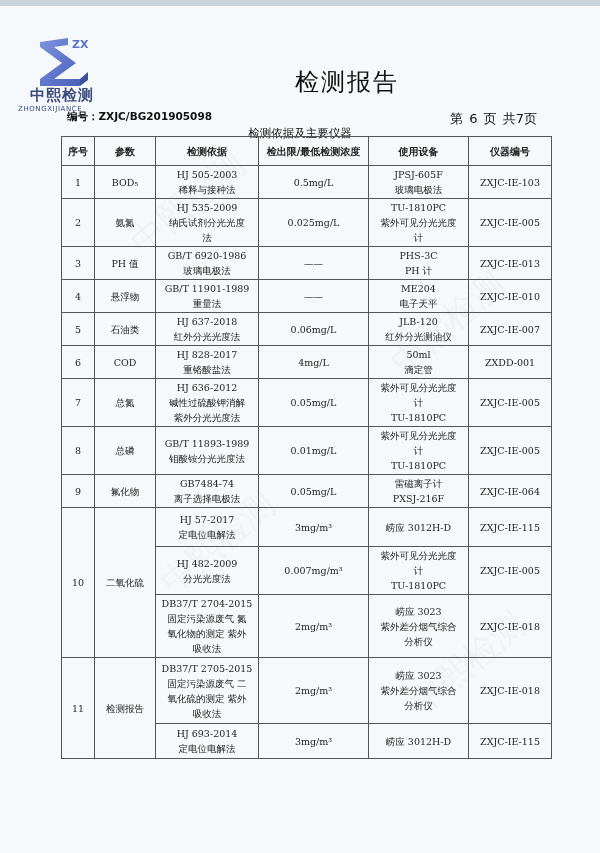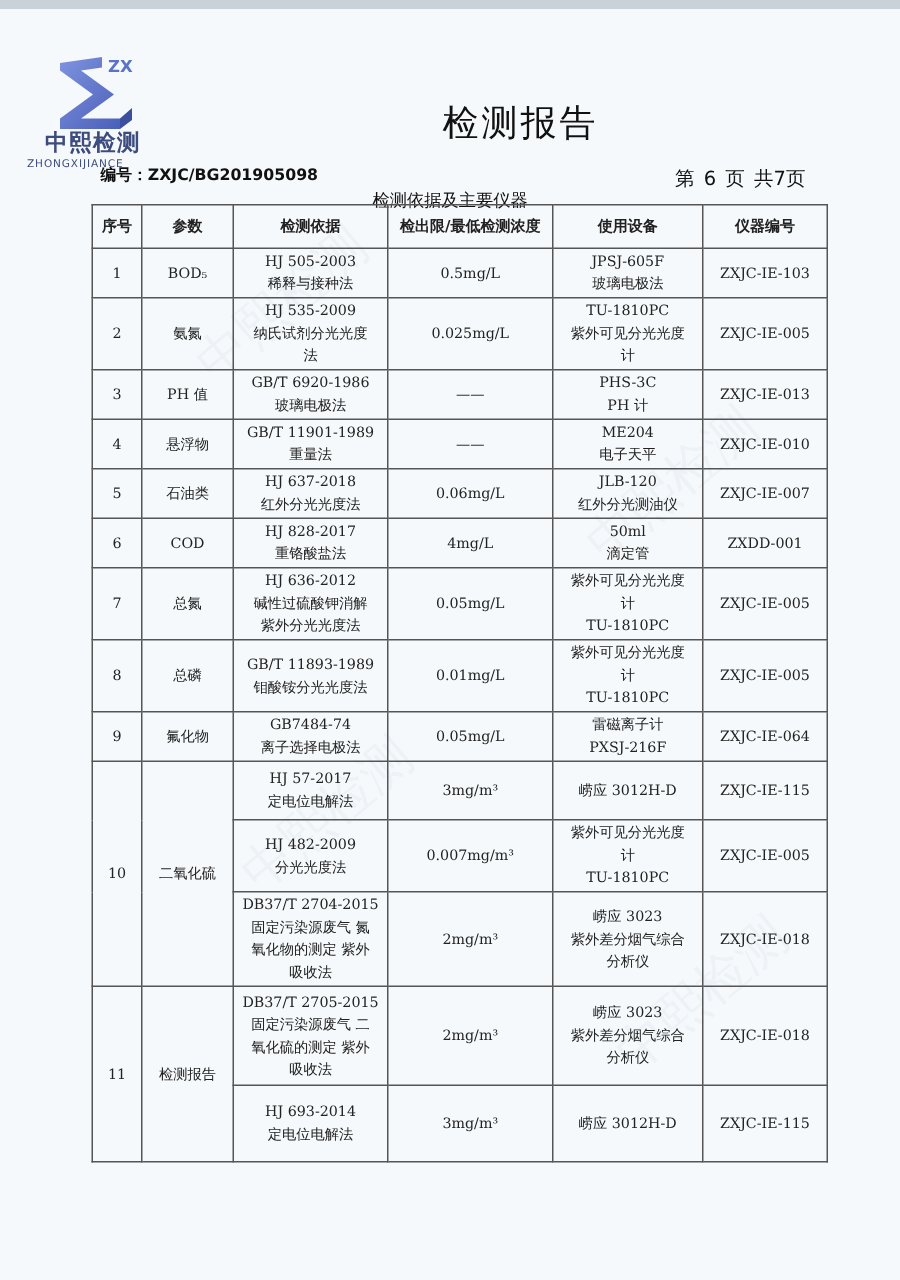--- a/index.html
+++ b/index.html
@@ -211,21 +211,21 @@
       <td class="ml">DB37/T 2705-2015
 固定污染源废气 二
 氧化硫的测定 紫外
 吸收法</td>
       <td>2mg/m³</td>
       <td class="ml">崂应 3023
 紫外差分烟气综合
 分析仪</td>
       <td>ZXJC-IE-018</td>
     </tr>
-    <tr style="height:51px">
+    <tr style="height:35px">
       <td class="ml">HJ 693-2014
 定电位电解法</td>
       <td>3mg/m³</td>
       <td class="ml">崂应 3012H-D</td>
       <td>ZXJC-IE-115</td>
     </tr>
   </tbody>
 </table>
 
 </body></html>

